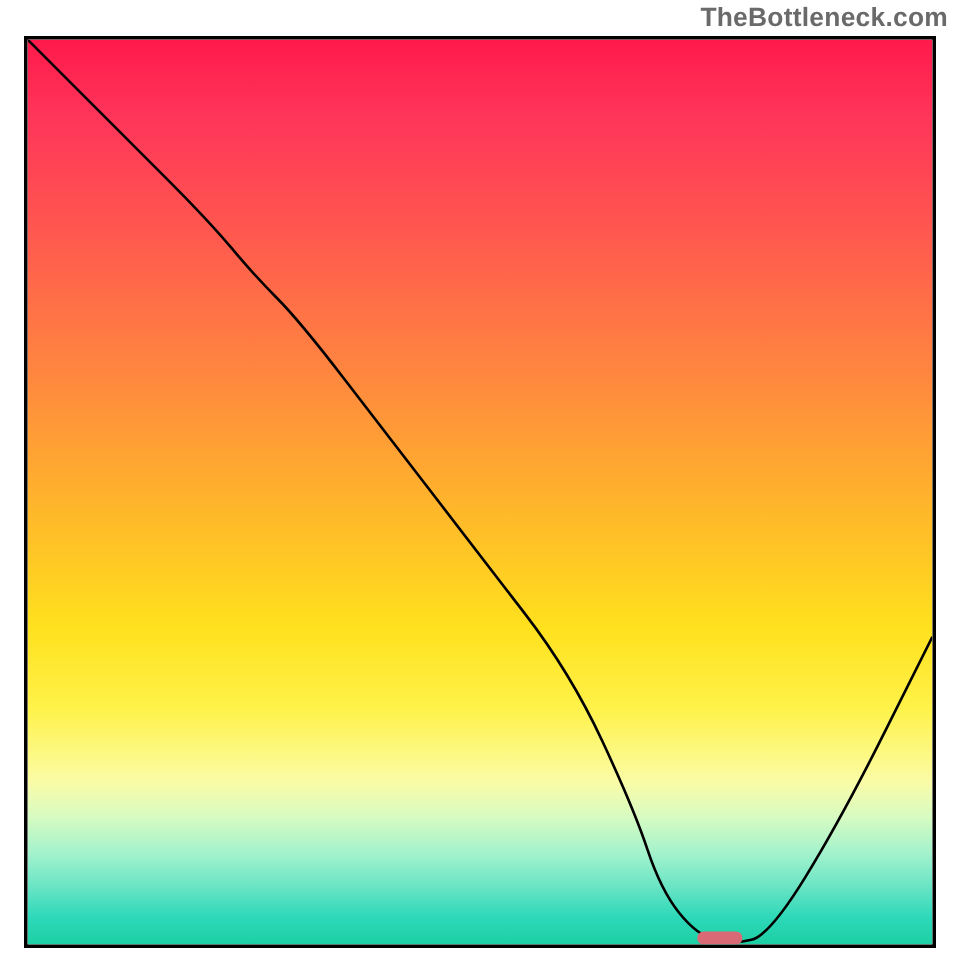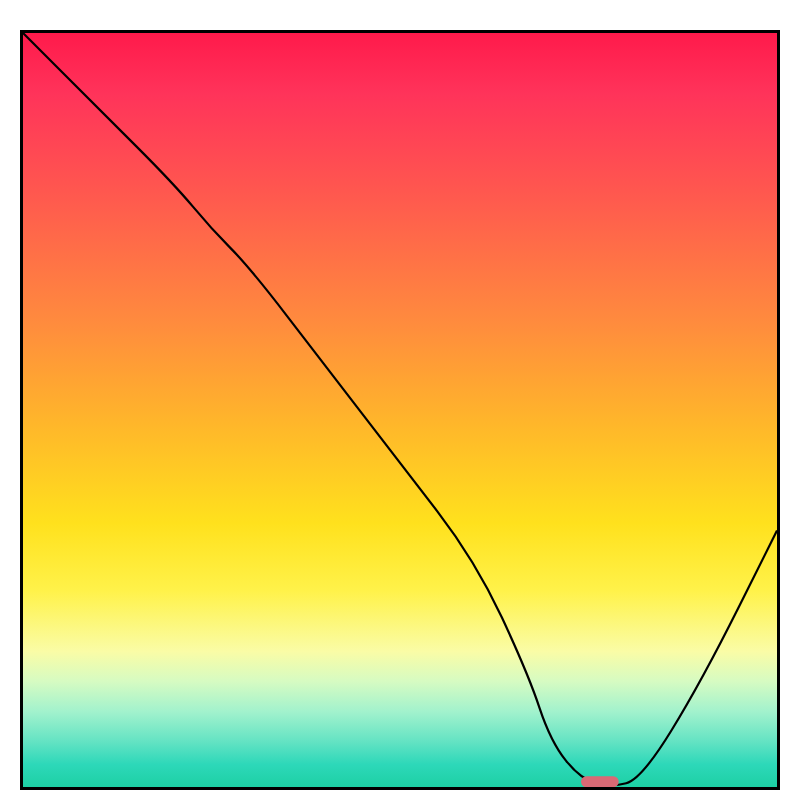--- a/index.html
+++ b/index.html
@@ -70,20 +70,21 @@
   }
   .marker {
     fill: #d96a75;
     stroke: none;
   }
 </style>
 </head>
 <body>
 
 <div class="chart-wrap">
+  <div class="watermark">TheBottleneck.com</div>
 
   <div class="plot">
     <div class="gradient-bg"></div>
     <svg class="curve-layer" viewBox="0 0 754 754" preserveAspectRatio="none">
       <path class="curve" d="M 0.0 0.0 Q 0.0 0.0 37.7 37.7 Q 75.4 75.4 113.1 113.1 Q 150.8 150.8 169.7 173.4 Q 188.5 196.0 207.3 214.9 Q 226.2 233.7 263.9 282.8 Q 301.6 331.8 339.3 380.8 Q 377.0 429.8 414.7 478.8 Q 452.4 527.8 478.8 584.3 Q 505.2 640.9 516.5 674.8 Q 527.8 708.8 542.9 727.6 Q 558.0 746.5 573.0 750.2 Q 588.1 754.0 603.2 750.2 Q 618.3 746.5 648.4 697.5 Q 678.6 648.4 716.3 573.0 T 754.0 497.6"></path>
       <rect class="marker" x="558.0" y="743.2" width="37.7" height="11" rx="5.5" ry="5.5"></rect>
     </svg>
   </div>
 </div>
 

